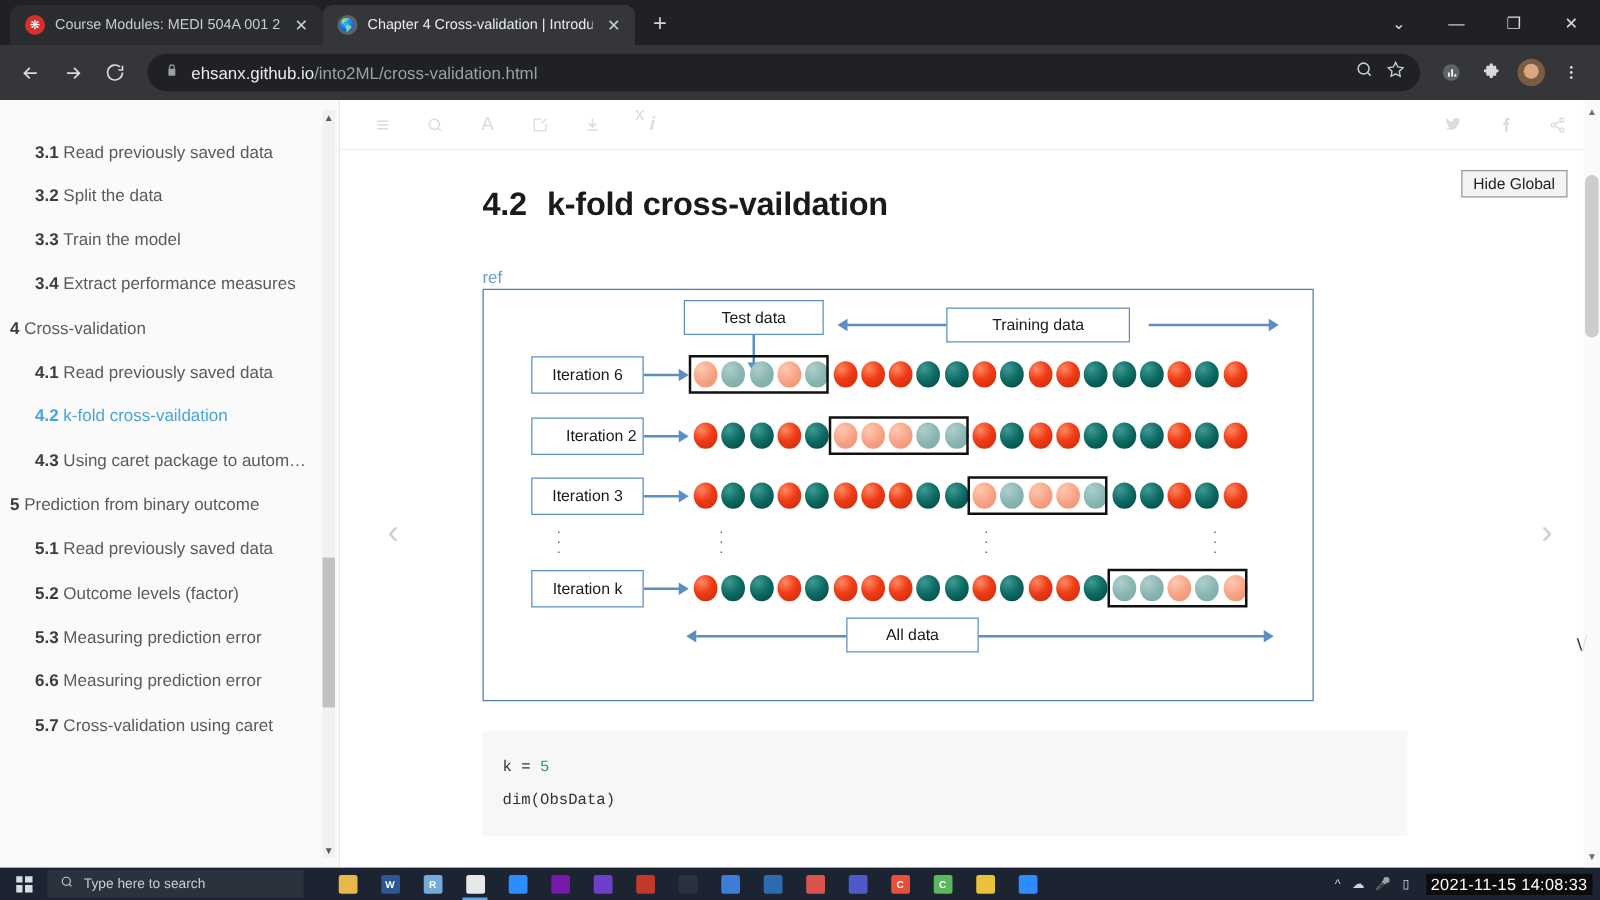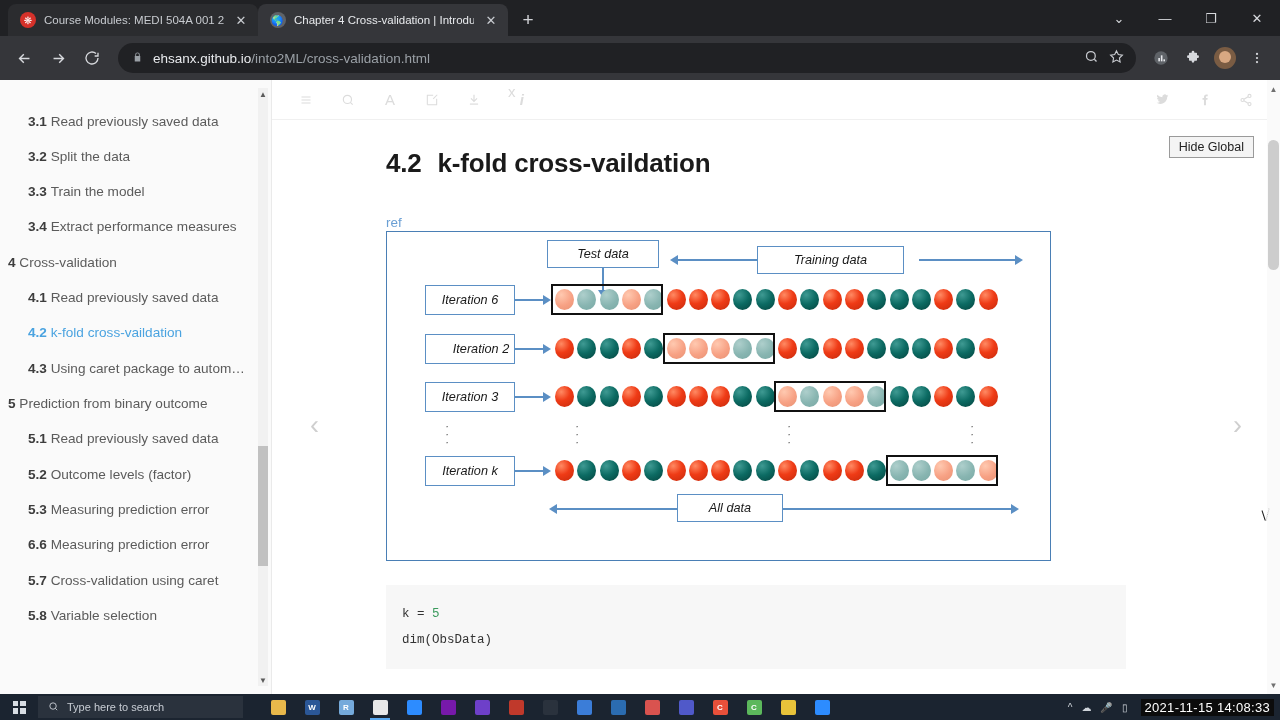--- a/index.html
+++ b/index.html
@@ -157,21 +157,21 @@
     font-size: 26px; font-weight: bold; color: #1a1a1a;
     letter-spacing: -0.2px; margin-bottom: 34px;
   }
   h1.sec-title .num { margin-right: 16px; }
   .ref-link { font-size: 13.5px; color: #6a9fd4; margin-bottom: 20px; }
 
   
   .figure {
     width: 665px; height: 330px;
     border: 1.5px solid #4a7fb5;
-    position: relative; background: #fff; font-style: italic;
+    position: relative; background: #fff;
   }
   .lbl-box {
     position: absolute; border: 1.2px solid #5b8fc4;
     background: #fff; font-size: 12.7px; color: #1a1a1a;
     display: flex; align-items: center; justify-content: center;
   }
   .ball {
     position: absolute; width: 19px; height: 21px;
     border-radius: 50%;
   }
@@ -391,21 +391,20 @@
         <div class="toc-item l1"><span class="toc-num">4 </span><span>Cross-validation</span></div>
         <div class="toc-item l2"><span class="toc-num">4.1 </span><span>Read previously saved data</span></div>
         <div class="toc-item l2 active"><span class="toc-num">4.2 </span><span>k-fold cross-vaildation</span></div>
         <div class="toc-item l2"><span class="toc-num">4.3 </span><span>Using caret package to autom…</span></div>
         <div class="toc-item l1"><span class="toc-num">5 </span><span>Prediction from binary outcome</span></div>
         <div class="toc-item l2"><span class="toc-num">5.1 </span><span>Read previously saved data</span></div>
         <div class="toc-item l2"><span class="toc-num">5.2 </span><span>Outcome levels (factor)</span></div>
         <div class="toc-item l2"><span class="toc-num">5.3 </span><span>Measuring prediction error</span></div>
         <div class="toc-item l2"><span class="toc-num">6.6 </span><span>Measuring prediction error</span></div>
         <div class="toc-item l2"><span class="toc-num">5.7 </span><span>Cross-validation using caret</span></div>
-        <div class="toc-item l2"><span class="toc-num">5.8 </span><span>Variable selection</span></div>
         <div class="toc-item l1"></div>
       </div>
     <div class="sb-scroll">
       <div class="sb-track"></div>
       <div class="sb-arrow up">▲</div>
       <div class="sb-thumb"></div>
       <div class="sb-arrow down">▼</div>
     </div>
   </div>
 

